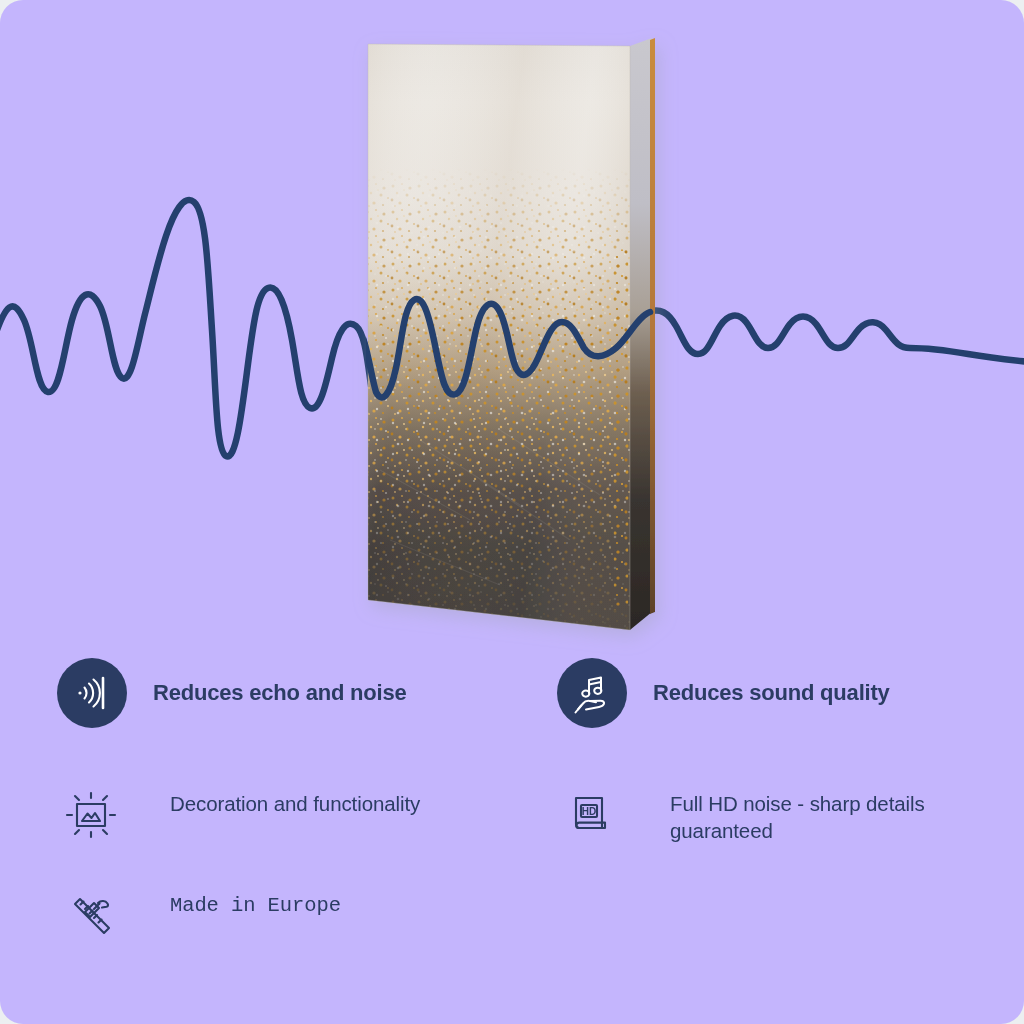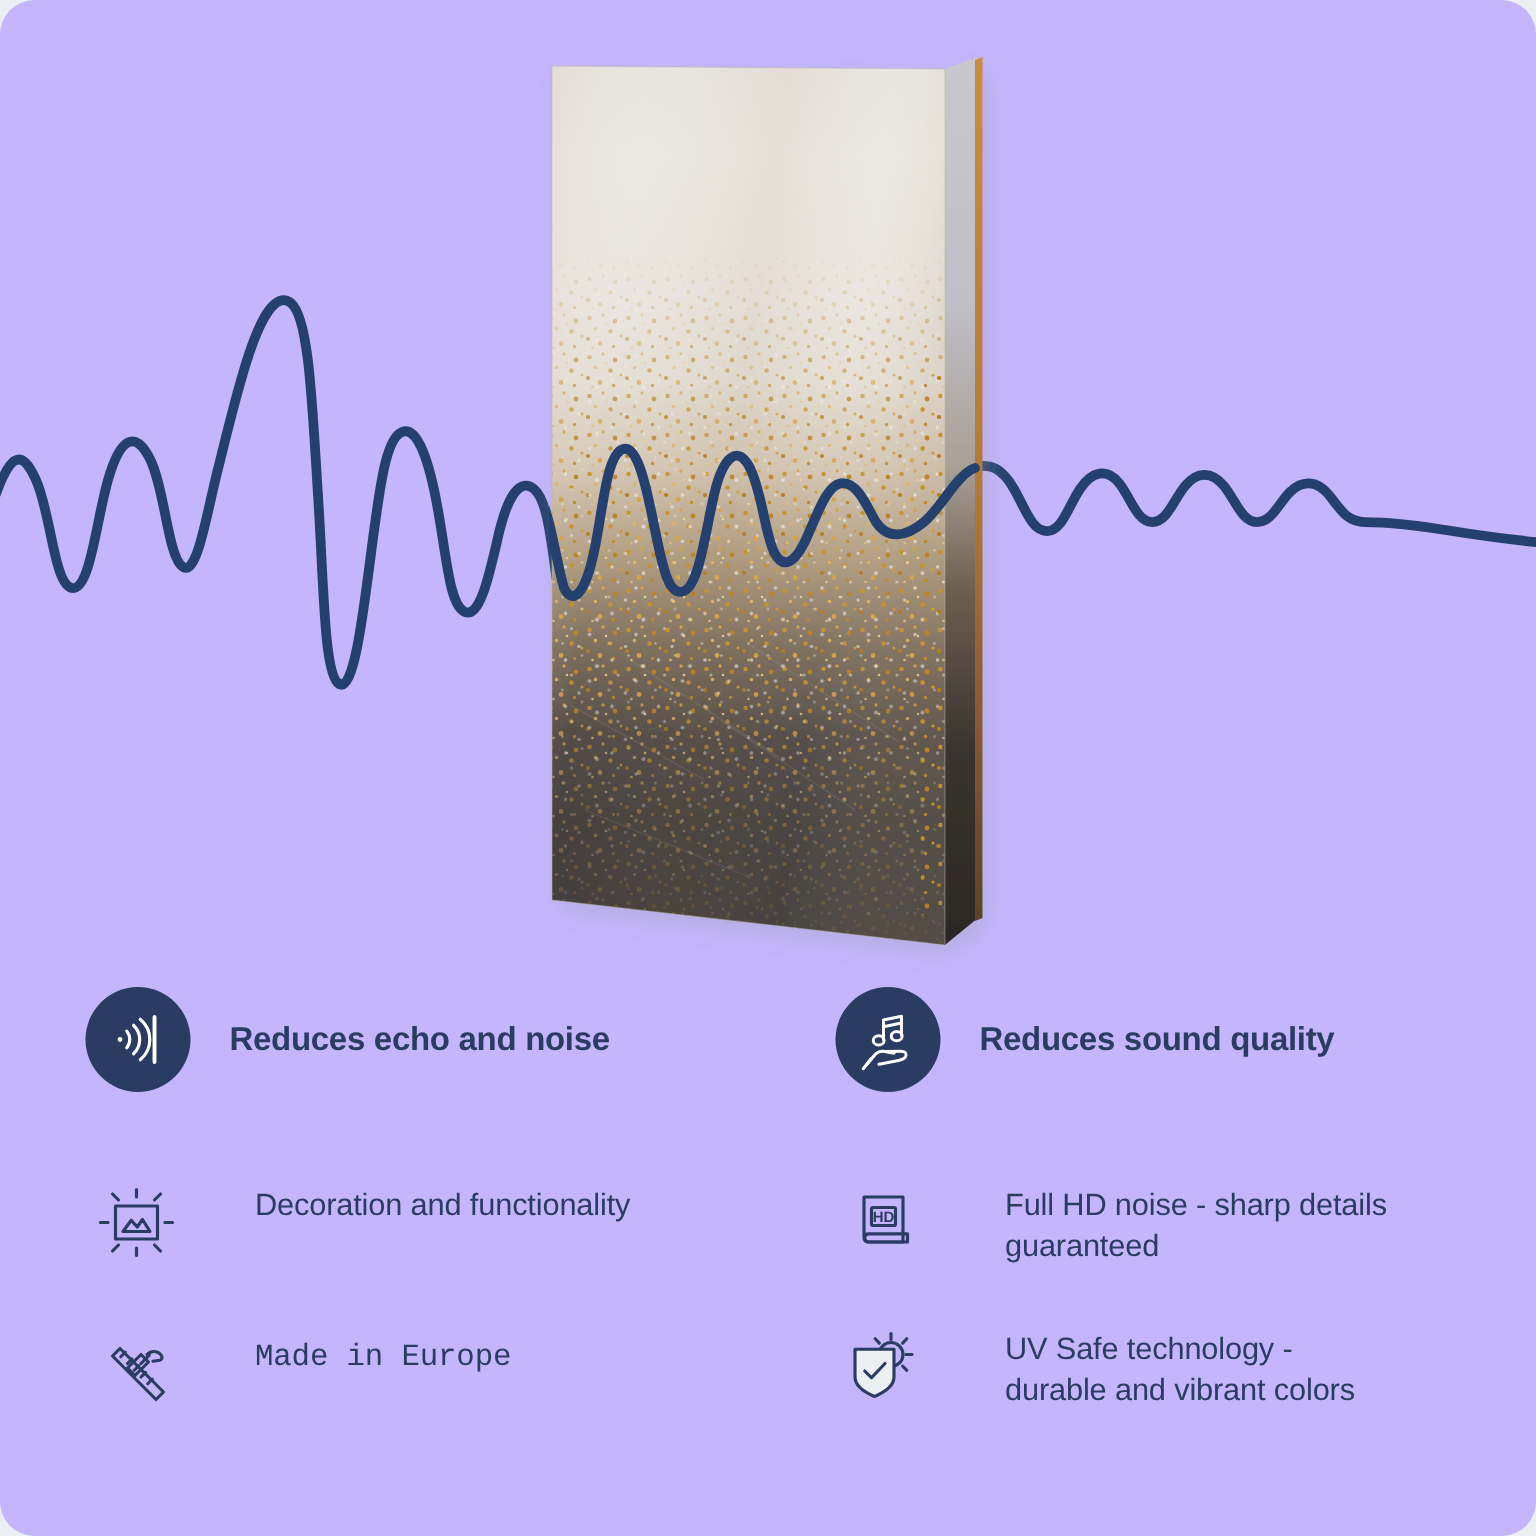--- a/index.html
+++ b/index.html
@@ -296,37 +296,15 @@
             <path d="M34,13 C37,10 41.5,10.5 43.5,13.5 C44.5,15 44,16.5 42.5,16.8 L38,17.5"></path>
             <path d="M30,19 L35.5,13.5"></path>
           </g>
         </svg>
       </div>
       <div class="feat-text">
         <div>Made in Europe</div>
       </div>
     </div>
 
-    <div class="feat-row" style="left:562px; top:248px; width:460px;">
-      <div class="feat-icon">
-        <svg width="54" height="54" viewBox="0 0 54 54">
-          <g fill="none" stroke="#2b3c63" stroke-width="2.1" stroke-linecap="round" stroke-linejoin="round">
-
-            <circle cx="30" cy="19" r="8"></circle>
-            <line x1="30" y1="5" x2="30" y2="9"></line>
-            <line x1="40.5" y1="8.5" x2="37.8" y2="11.4"></line>
-            <line x1="44" y1="19" x2="40" y2="19"></line>
-            <line x1="40.5" y1="29.5" x2="37.8" y2="26.7"></line>
-            <line x1="19.5" y1="8.5" x2="22.2" y2="11.4"></line>
-
-            <path d="M19,15.5 L32,15.5 C32,15.5 32,32 32,34 C32,39.5 26,44 19,47 C12,44 6,39.5 6,34 C6,32 6,15.5 6,15.5 Z" fill="#eceff1"></path>
-            <polyline points="12.5,30 17,34.5 26,25"></polyline>
-          </g>
-        </svg>
-      </div>
-      <div class="feat-text">
-        <div>UV Safe technology -</div>
-        <div>durable and vibrant colors</div>
-      </div>
-    </div>
 
   </div>
 </div>
 
 </body></html>

